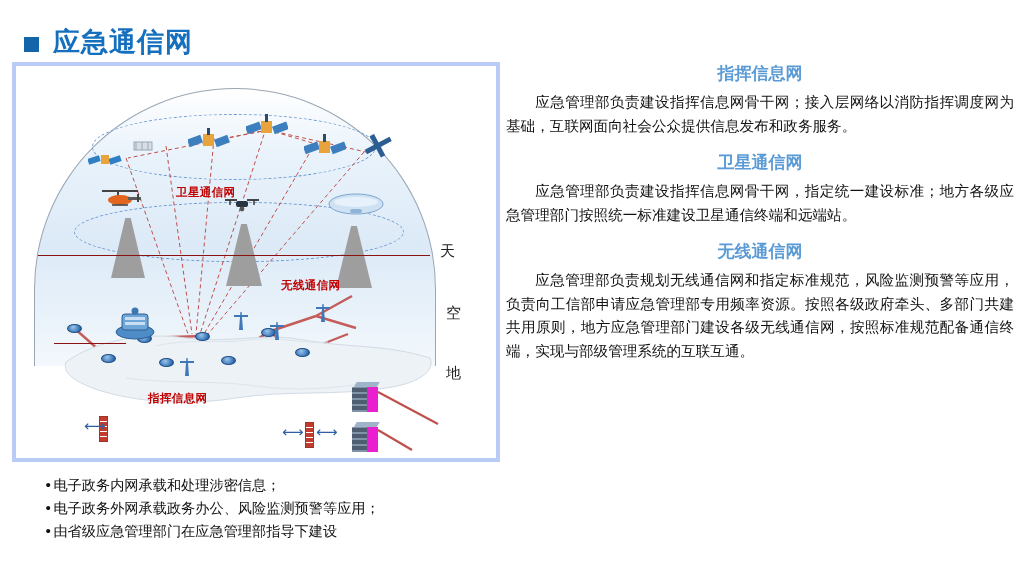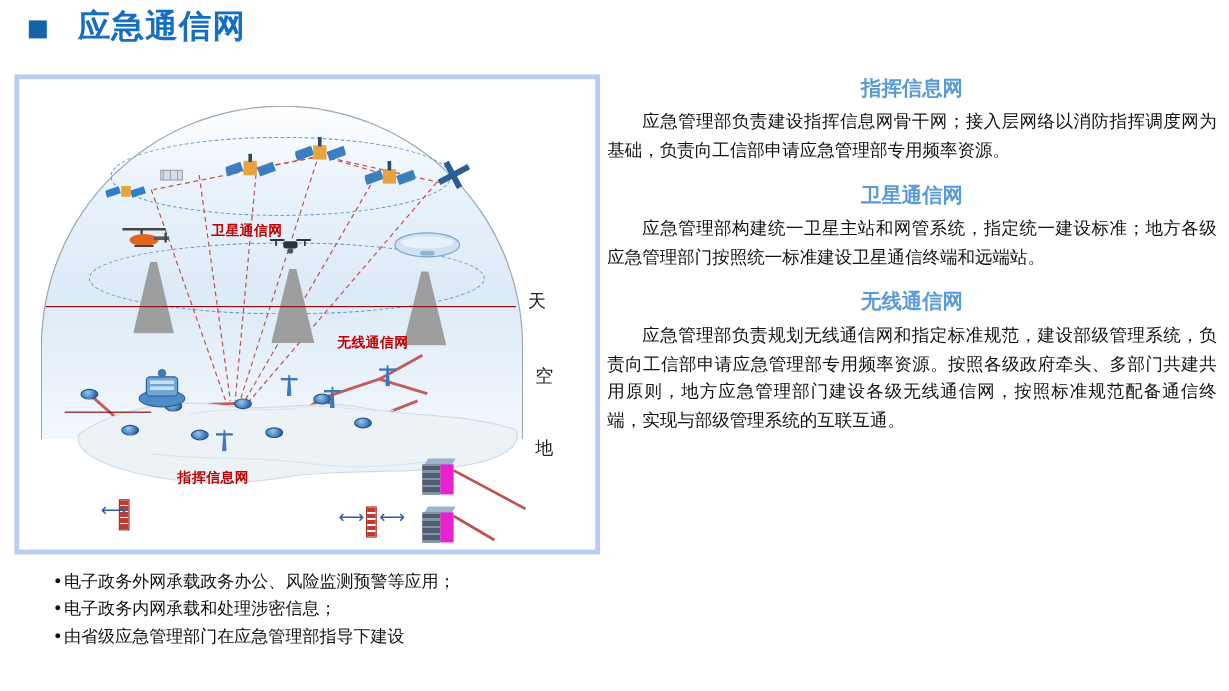--- a/index.html
+++ b/index.html
@@ -5,21 +5,21 @@
   * { box-sizing: border-box; margin: 0; padding: 0; }
   html, body {
     width: 1024px; height: 576px;
     background: #ffffff;
     font-family: "Liberation Sans", "DejaVu Sans", sans-serif;
     overflow: hidden;
   }
   #slide { position: relative; width: 1024px; height: 576px; background: #fff; }
 
   
-  #title-bar { position: absolute; left: 24px; top: 4px; display: flex; align-items: center; gap: 26px; }
+  #title-bar { position: absolute; left: 24px; top: 24px; display: flex; align-items: center; gap: 14px; }
   #title-bullet { width: 15px; height: 15px; background: #1464AA; margin-top: 4px; }
   #title-text { font-size: 27px; font-weight: bold; color: #1470BE; letter-spacing: 1px; }
 
   
   #diagram {
     position: absolute; left: 12px; top: 62px; width: 488px; height: 400px;
     border: 4px solid #B9CCF5; background: #ffffff; overflow: hidden;
   }
   #diagram-inner { position: absolute; inset: 0; }
 
@@ -341,43 +341,43 @@
       <div class="layer-label ll-di">地</div>
 
       <div class="red-label rl-sat">卫星通信网</div>
       <div class="red-label rl-wireless">无线通信网</div>
       <div class="red-label rl-command">指挥信息网</div>
 
     </div>
   </div>
 
   <ul id="bullets">
+    <li>电子政务内网承载和处理涉密信息；</li>
     <li>电子政务外网承载政务办公、风险监测预警等应用；</li>
-    <li>电子政务内网承载和处理涉密信息；</li>
     <li>由省级应急管理部门在应急管理部指导下建设</li>
   </ul>
 
   <div id="right-col">
 
     <div class="sec1">
       <div class="sec-head">指挥信息网</div>
       <div class="sec-body">
-        <p>应急管理部负责建设指挥信息网骨干网；接入层网络以消防指挥调度网为基础，负责向工信部申请应急管理部专用频率资源。</p>
+        <p>应急管理部负责建设指挥信息网骨干网；接入层网络以消防指挥调度网为基础，互联网面向社会公众提供信息发布和政务服务。</p>
       </div>
     </div>
 
     <div class="sec2">
       <div class="sec-head">卫星通信网</div>
       <div class="sec-body">
-        <p>应急管理部构建统一卫星主站和网管系统，指定统一建设标准；地方各级应急管理部门按照统一标准建设卫星通信终端和远端站。</p>
+        <p>应急管理部负责建设指挥信息网骨干网，指定统一建设标准；地方各级应急管理部门按照统一标准建设卫星通信终端和远端站。</p>
       </div>
     </div>
 
     <div class="sec3">
       <div class="sec-head">无线通信网</div>
       <div class="sec-body">
-        <p>应急管理部负责规划无线通信网和指定标准规范，建设部级管理系统，负责向工信部申请应急管理部专用频率资源。按照各级政府牵头、多部门共建共用原则，地方应急管理部门建设各级无线通信网，按照标准规范配备通信终端，实现与部级管理系统的互联互通。</p>
+        <p>应急管理部负责规划无线通信网和指定标准规范，风险监测预警等应用，负责向工信部申请应急管理部专用频率资源。按照各级政府牵头、多部门共建共用原则，地方应急管理部门建设各级无线通信网，按照标准规范配备通信终端，实现与部级管理系统的互联互通。</p>
       </div>
     </div>
 
   </div>
 
 </div>
 
 </body></html>

